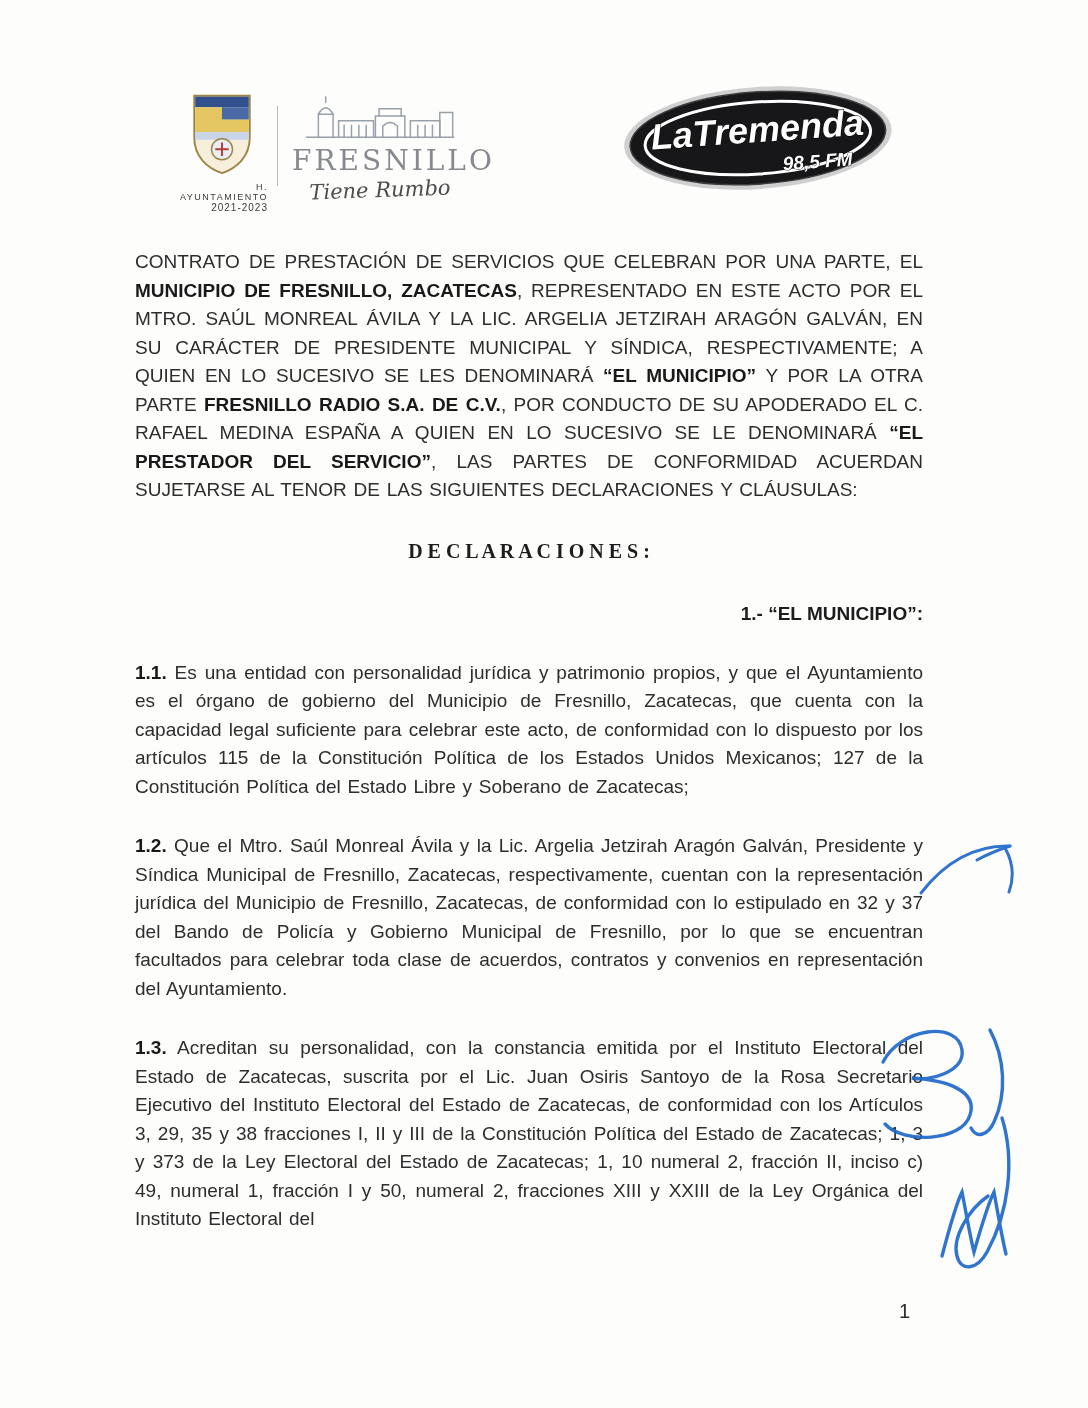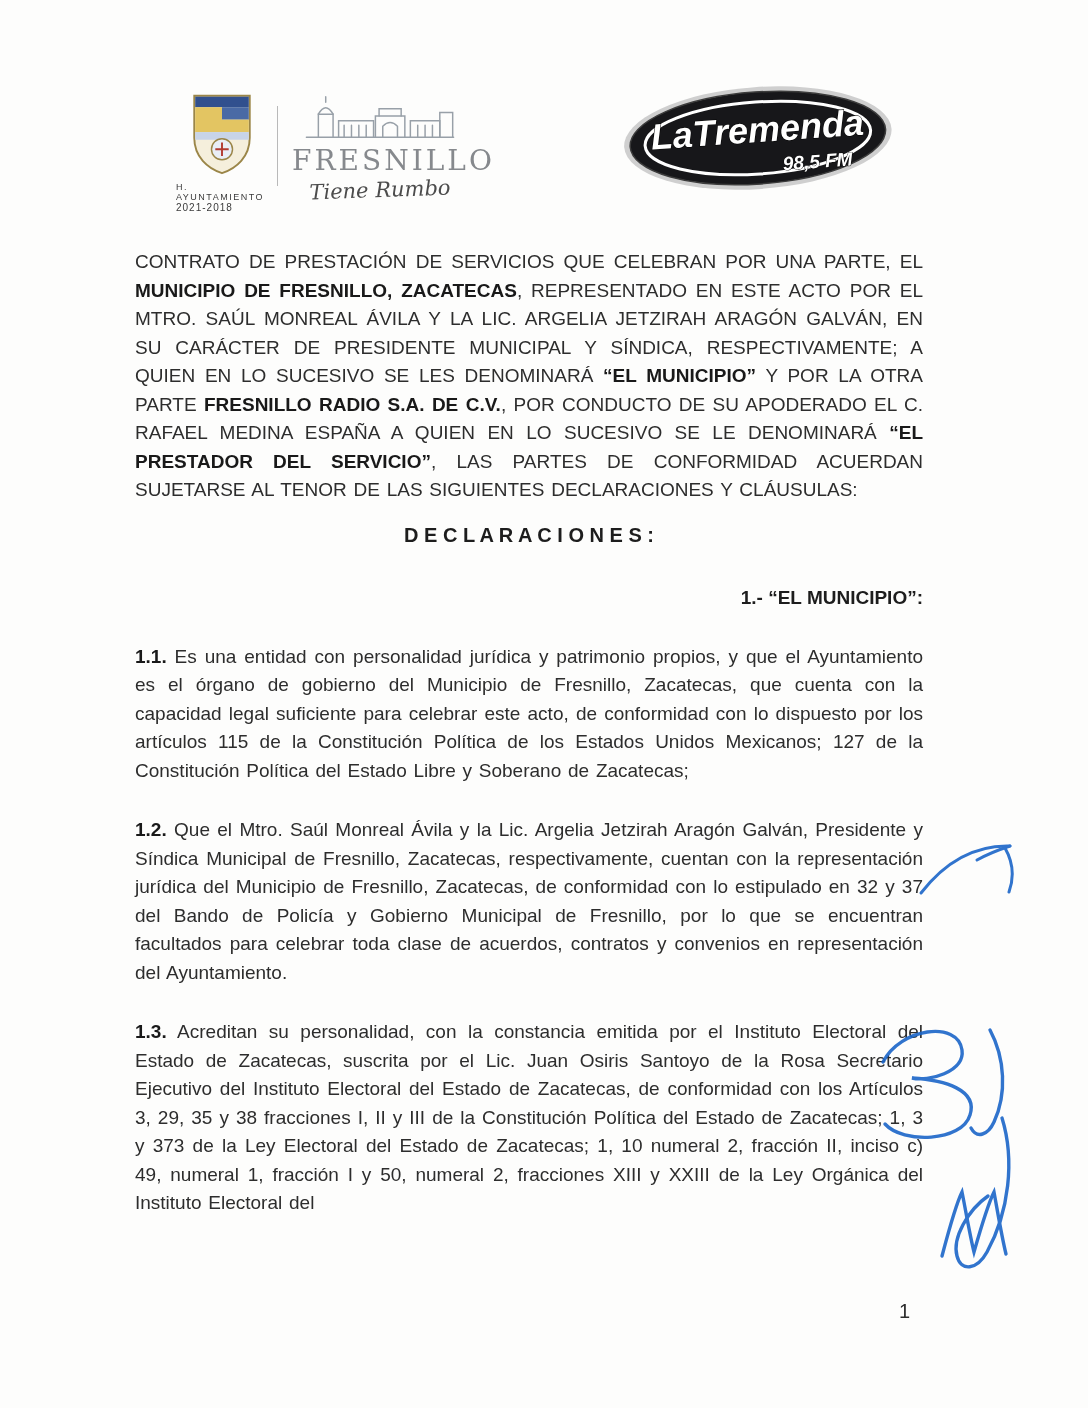--- a/index.html
+++ b/index.html
@@ -8,21 +8,21 @@
     position:relative;
     width:1088px; height:1408px;
     margin:0 auto;
     background:#fdfdfc;
     font-family:"Liberation Sans", sans-serif;
     color:#2d2d2d;
     overflow:hidden;
   }
 
   
-  .crest-wrap { position:absolute; left:176px; top:90px; width:92px; text-align:left; }
+  .crest-wrap { position:absolute; left:176px; top:90px; width:92px; text-align:right; }
   .crest-wrap svg { display:block; margin:0 auto; }
   .crest-caption { font-size:9px; letter-spacing:1.5px; color:#3a3a3a; margin-top:4px; }
   .crest-years { font-size:10px; letter-spacing:1px; color:#3a3a3a; }
 
   .logo-divider { position:absolute; left:277px; top:106px; width:1px; height:80px; background:#b9b9b9; }
 
   .fresnillo-wrap { position:absolute; left:292px; top:94px; width:176px; text-align:center; }
   .fresnillo-word {
     font-family:"DejaVu Serif", serif;
     font-size:28px; letter-spacing:3px; color:#86898d; font-weight:500;
@@ -32,26 +32,27 @@
     font-style:italic; font-size:21px; color:#4c4c4c; margin-top:1px;
     transform:rotate(-2deg);
   }
 
   .radio-wrap { position:absolute; left:620px; top:84px; width:276px; transform:rotate(-4deg); }
 
   
   .content { position:absolute; left:135px; top:248px; width:788px; }
   .para {
     text-align:justify; font-size:19px; line-height:1.5;
-    color:#2d2d2d; margin-bottom:19px; word-spacing:1.5px;
+    color:#2d2d2d; margin-bottom:35px; word-spacing:1.5px;
   }
   .para .b { font-weight:700; color:#191919; }
   .h-center {
     text-align:center; font-weight:700; font-size:20px; color:#1d1d1d;
     margin:8px 0 40px 0;
+    font-family:Liberation Serif, serif;
   }
   .h-section { font-weight:700; font-size:19px; color:#1d1d1d; margin-bottom:34px;text-align:right; }
   .clause { margin-bottom:31px; }
 
   .page-num { position:absolute; left:899px; top:1300px; font-size:20px; color:#2d2d2d; }
 
   .sig-overlay { position:absolute; left:0; top:0; width:1088px; height:1408px; pointer-events:none; }
 </style>
 </head>
 <body>
@@ -63,21 +64,21 @@
       <path d="M8 6 H66 V50 C66 70 52 82 37 87 C22 82 8 70 8 50 Z" fill="#f5efdc" stroke="#9b8648" stroke-width="2"></path>
       <rect x="9" y="7" width="56" height="11" fill="#31508e"></rect>
       <rect x="9" y="18" width="28" height="26" fill="#e3c562"></rect>
       <rect x="37" y="18" width="28" height="13" fill="#4a6aa5"></rect>
       <rect x="37" y="31" width="28" height="13" fill="#e3c562"></rect>
       <rect x="9" y="44" width="56" height="8" fill="#c8d4e8"></rect>
       <circle cx="37" cy="62" r="11" fill="#e9eef6" stroke="#9b8648" stroke-width="1.5"></circle>
       <path d="M30 62 h14 M37 55 v14" stroke="#b23a30" stroke-width="2" fill="none"></path>
     </svg>
     <div class="crest-caption">H. AYUNTAMIENTO</div>
-    <div class="crest-years">2021-2018</div>
+    <div class="crest-years">2021-2023</div>
   </div>
 
   <div class="logo-divider"></div>
 
   <div class="fresnillo-wrap">
     <svg width="170" height="46" viewBox="0 0 170 50" fill="none" stroke="#98a0a8" stroke-width="1.6" stroke-linecap="round">
       <path d="M5 47 H165"></path>
       <path d="M18 47 V22 H34 V47"></path>
       <path d="M18 22 Q26 8 34 22"></path>
       <path d="M26 9 V3"></path>

